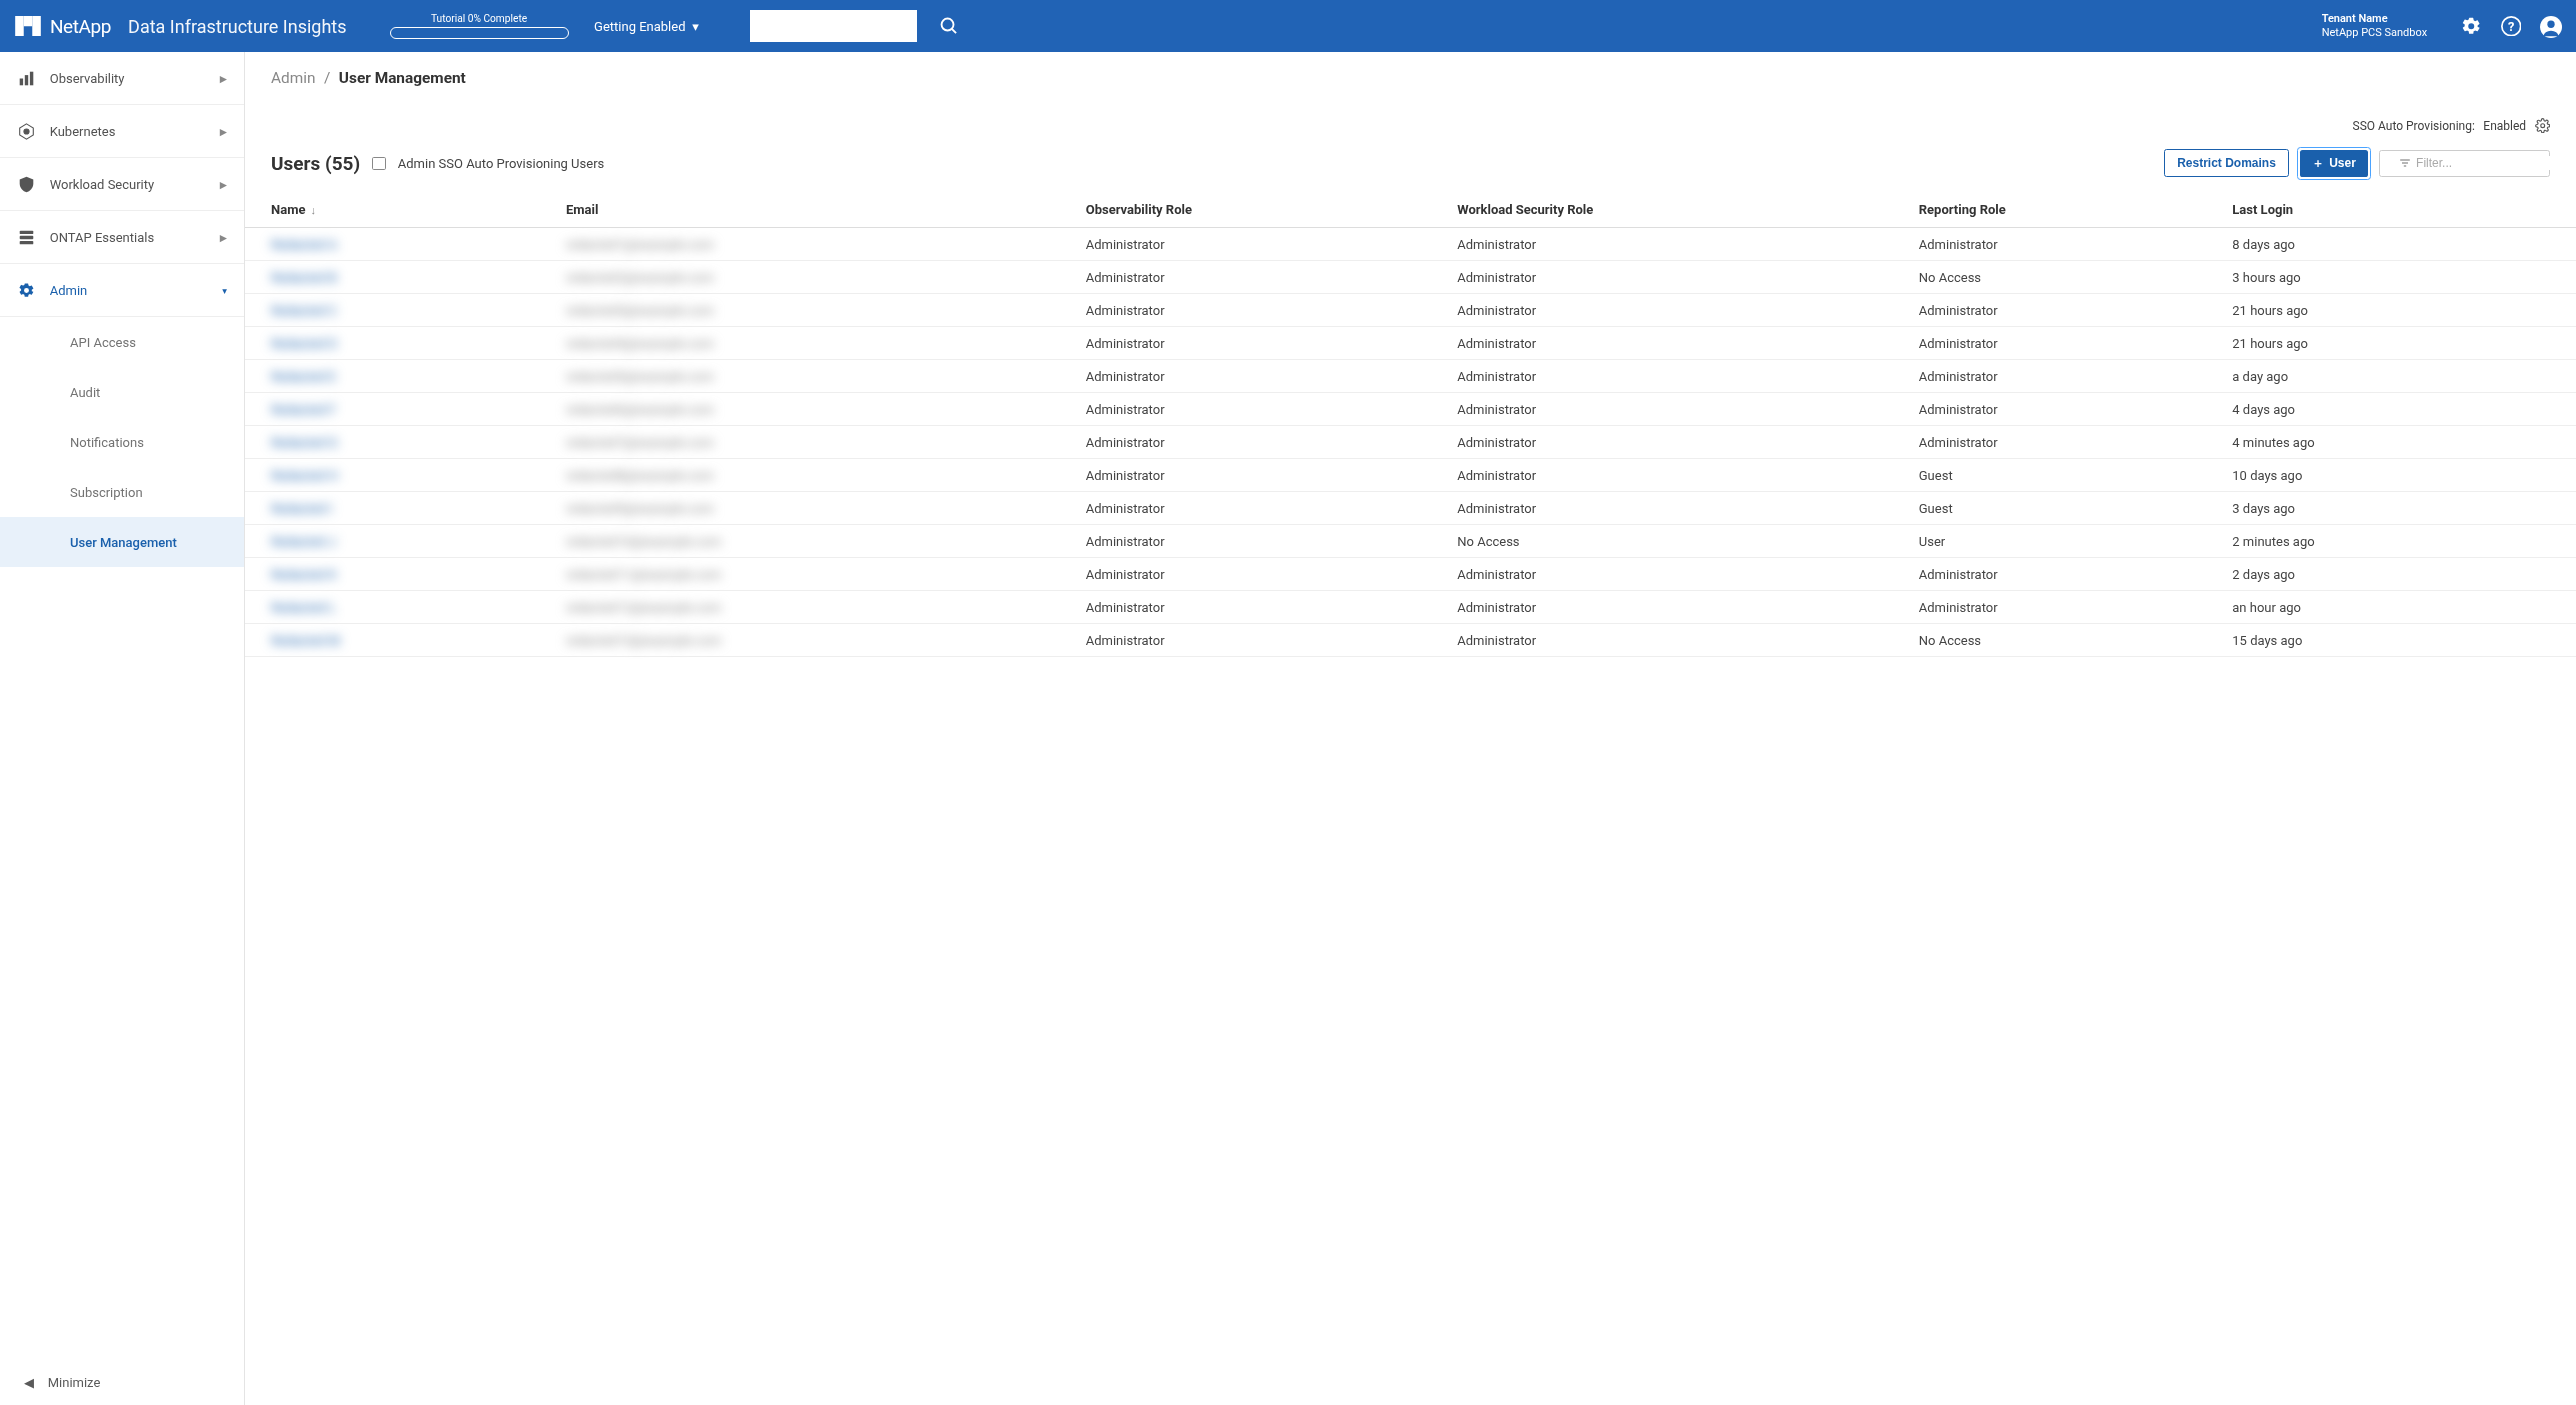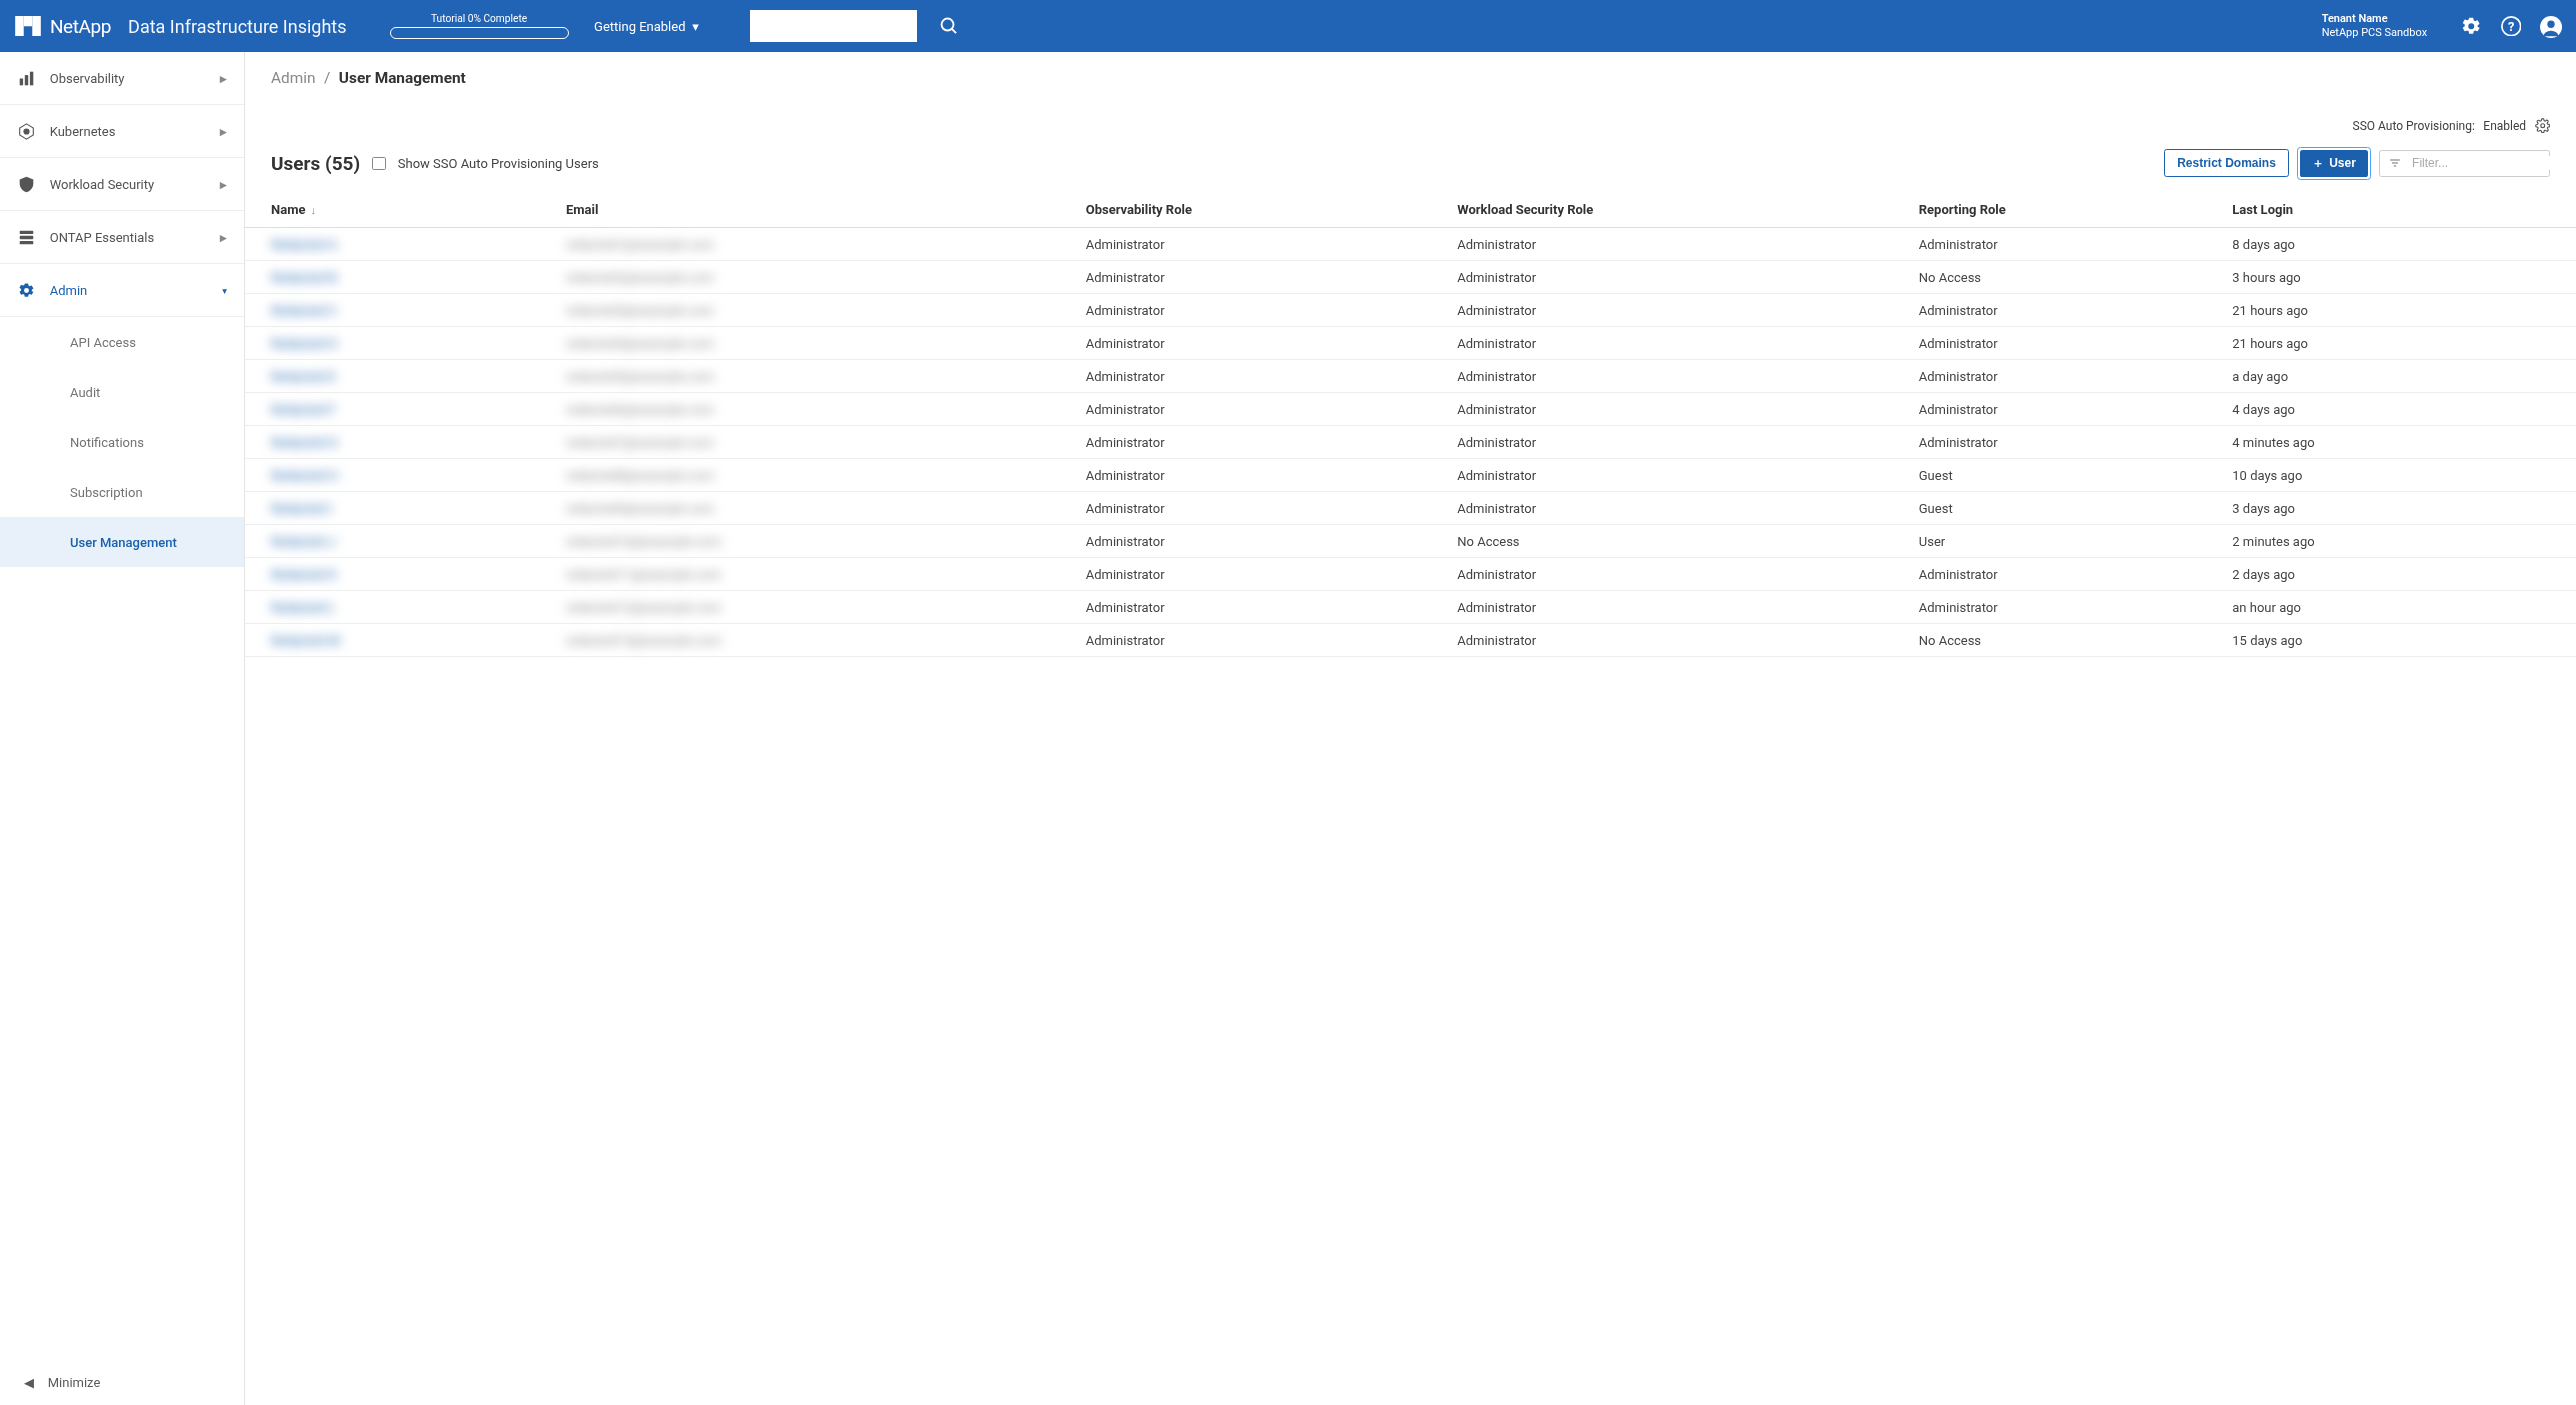--- a/index.html
+++ b/index.html
@@ -47,21 +47,21 @@
   .gear-small { width:15.4px; height:15.4px; color:#555; cursor:pointer;}
   
   .toolbar { display:flex; align-items:center; padding: 8.5px 26px 12px; gap:12px;}
   .toolbar .title { font-size:19px; font-weight:700; color:#333;}
   .checkbox { width:13.7px; height:13.7px; border:1.3px solid #888; border-radius:1.7px; display:inline-block; cursor:pointer;}
   .check-label { font-size:13px; color:#444;}
   .toolbar-actions { margin-left:auto; display:flex; align-items:center; gap:8.5px;}
   .btn-outline { border:0.9px solid #1a60ac; background:#fff; color:#1a60ac; padding:6px 12px; border-radius:2.6px; font-size:12px; font-weight:600; cursor:pointer;}
   .btn-primary-wrap { border:1.7px solid #4aa3ff; border-radius:3.4px; padding:1.7px;}
   .btn-primary { background:#1a60ac; color:#fff; border:none; padding:5.1px 12px; border-radius:2.6px; font-size:12px; font-weight:600; display:flex; align-items:center; gap:5.1px; cursor:pointer;}
-  .filter-box { display:flex; align-items:center; border:0.9px solid #ccc; border-radius:2.6px; padding:0 9px; height:27px; width:171px;gap:6px;}
+  .filter-box { display:flex; align-items:center; border:0.9px solid #ccc; border-radius:2.6px; padding:0 19px; height:27px; width:171px;}
   .filter-box input { border:none; outline:none; font-size:12px; flex:1; color:#555;}
   .filter-box input::placeholder { color:#aaa;}
   .filter-icon { color:#888; margin-right:5.1px;}
   
   
   .table { width:100%; border-collapse:collapse; }
   .table th { text-align:left; font-weight:700; font-size:13px; padding:10.2px 8.5px; border-bottom:0.9px solid #ddd; color:#333;}
   .table th:first-child, .table td:first-child { padding-left:26px;}
   .table th:last-child, .table td:last-child { padding-right:26px;}
   .table td { padding:8.5px 8.5px; border-bottom:0.9px solid #eee; font-size:13px; color:#444; vertical-align:middle;}
@@ -216,21 +216,21 @@
           <svg width="15.4" height="15.4" viewBox="0 0 24 24" fill="none" stroke="#555" stroke-width="1.8">
             <circle cx="12" cy="12" r="3"></circle>
             <path d="M19.4 15a1.7 1.7 0 0 0 .3 1.8l.1.1a2 2 0 1 1-2.8 2.8l-.1-.1a1.7 1.7 0 0 0-1.8-.3 1.7 1.7 0 0 0-1 1.5V21a2 2 0 0 1-4 0v-.1a1.7 1.7 0 0 0-1.1-1.5 1.7 1.7 0 0 0-1.8.3l-.1.1a2 2 0 1 1-2.8-2.8l.1-.1a1.7 1.7 0 0 0 .3-1.8 1.7 1.7 0 0 0-1.5-1H3a2 2 0 0 1 0-4h.1a1.7 1.7 0 0 0 1.5-1.1 1.7 1.7 0 0 0-.3-1.8l-.1-.1a2 2 0 1 1 2.8-2.8l.1.1a1.7 1.7 0 0 0 1.8.3h.1a1.7 1.7 0 0 0 1-1.5V3a2 2 0 0 1 4 0v.1a1.7 1.7 0 0 0 1 1.5 1.7 1.7 0 0 0 1.8-.3l.1-.1a2 2 0 1 1 2.8 2.8l-.1.1a1.7 1.7 0 0 0-.3 1.8v.1a1.7 1.7 0 0 0 1.5 1H21a2 2 0 0 1 0 4h-.1a1.7 1.7 0 0 0-1.5 1Z"></path>
           </svg>
         </span>
     </div>
 
     <div class="toolbar">
       <span class="title">Users (55)</span>
       <span class="checkbox"></span>
-      <span class="check-label">Show SSO Auto Provisioning Users</span>
+      <span class="check-label">Admin SSO Auto Provisioning Users</span>
       <div class="toolbar-actions">
         <button class="btn-outline">Restrict Domains</button>
         <div class="btn-primary-wrap">
           <button class="btn-primary">
             <span>＋</span>
             <span>User</span>
           </button>
         </div>
         <div class="filter-box">
           <span class="filter-icon">

